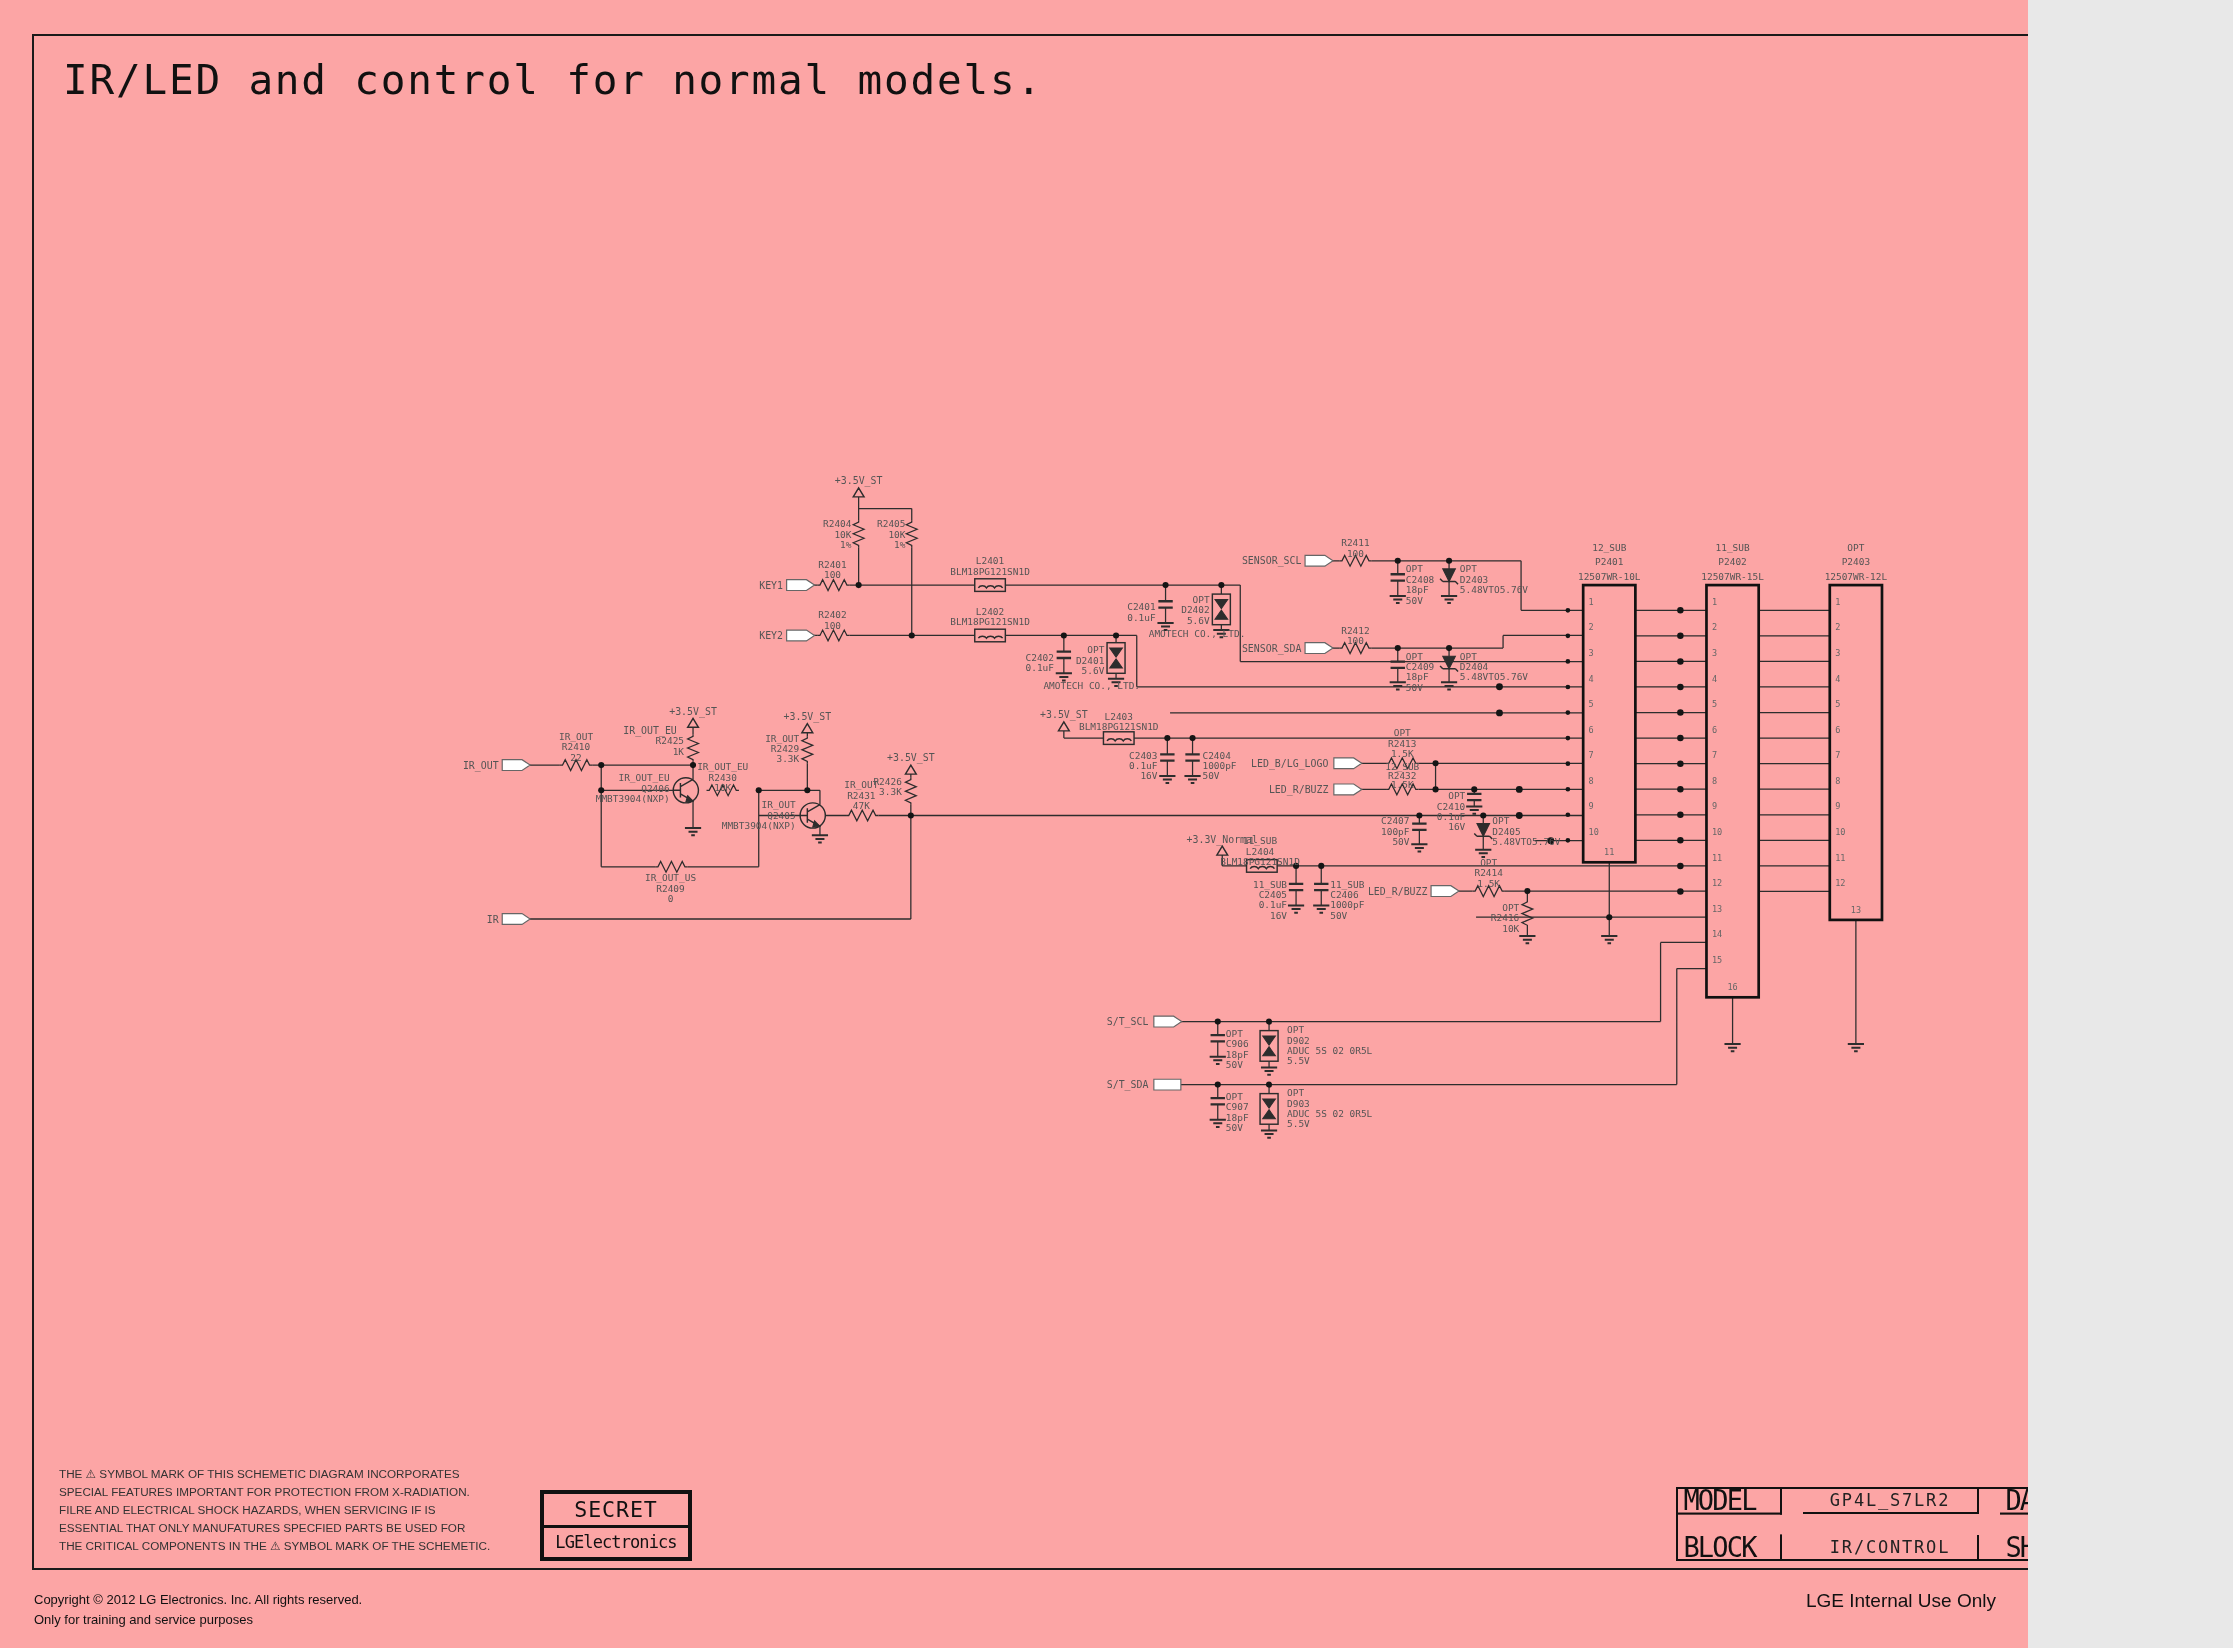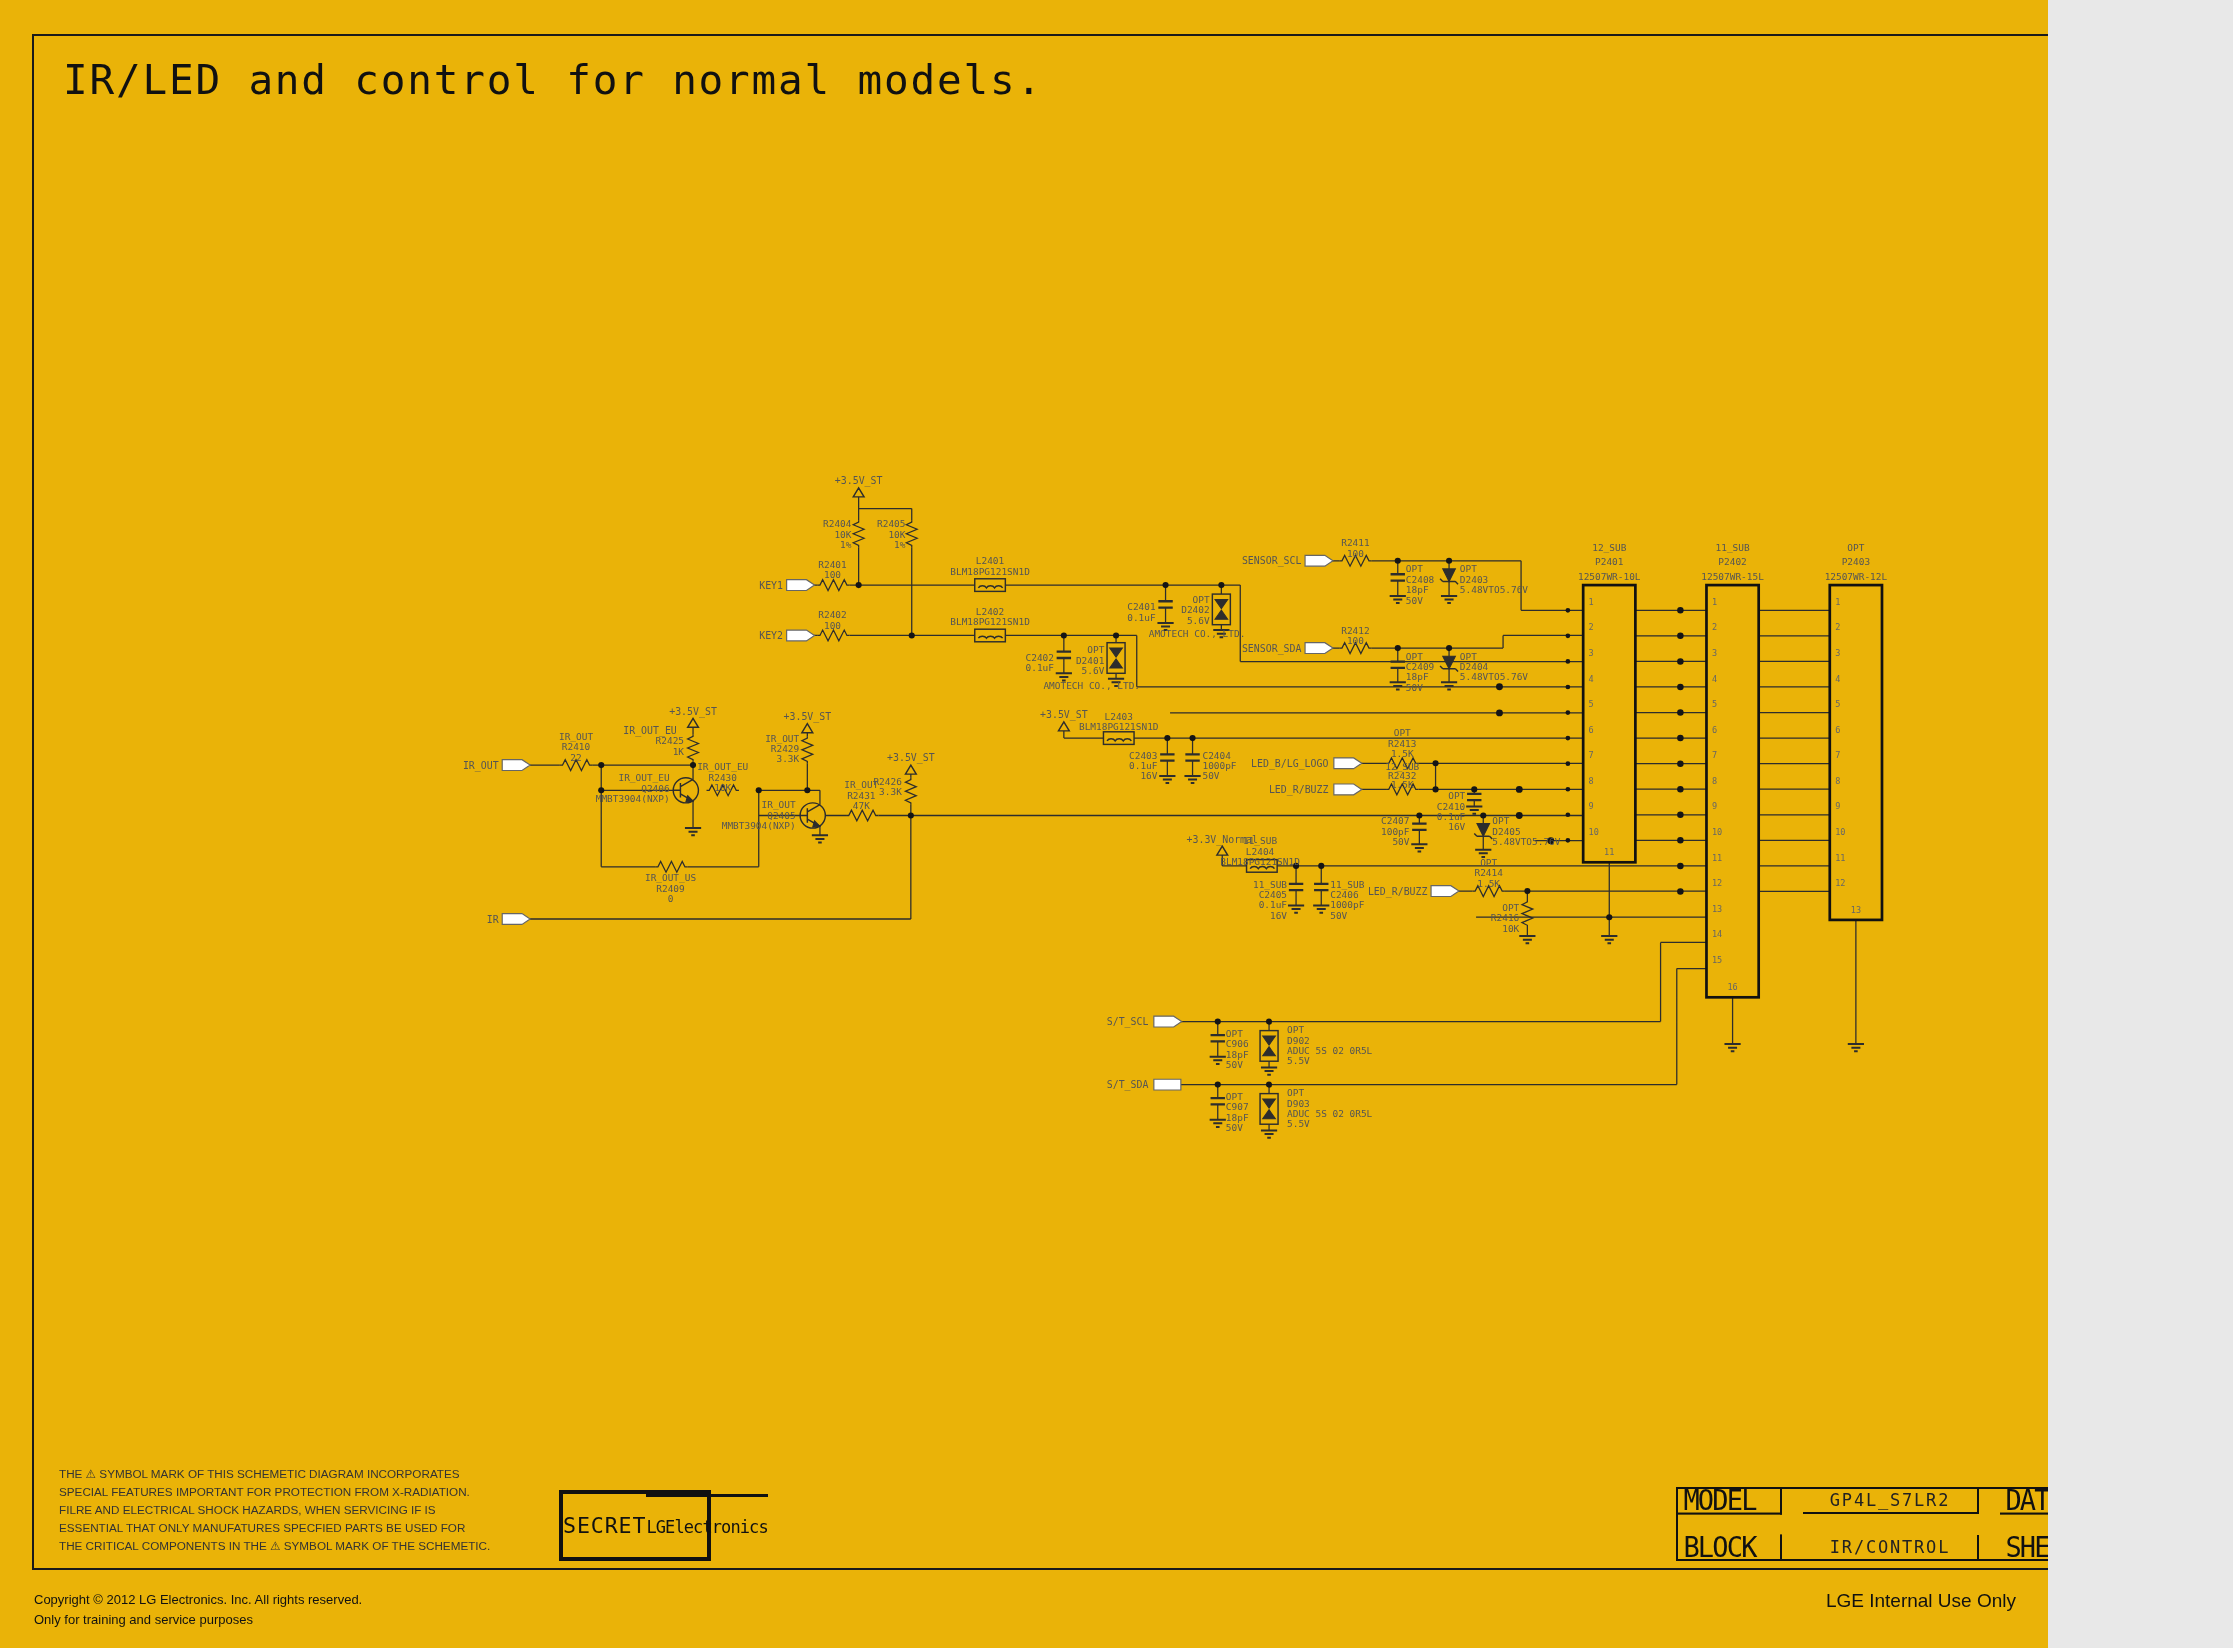--- a/index.html
+++ b/index.html
@@ -1,27 +1,27 @@
 <!DOCTYPE html>
 <html style="font-size:14.4px"><head>
 <meta charset="utf-8">
 <style>
   html,body{margin:0;padding:0;background:#e8e8e8;}
-  .page{position:relative;width:2028px;height:1649px;background:#eab308;overflow:hidden;
-        font-family:"DejaVu Sans Mono",monospace;color:#222;padding-left:20px;}
+  .page{position:relative;width:2028px;height:1649px;background:#fca5a5;overflow:hidden;
+        font-family:"DejaVu Sans Mono",monospace;color:#222;}
   .border-rect{position:absolute;left:32px;top:34px;width:2167px;height:1532px;
         border:2.7px solid #1a1a1a;}
   .title{position:absolute;left:63px;top:56px;font-size:41px;letter-spacing:1.8px;
         color:#111;font-family:"DejaVu Sans Mono",monospace;white-space:nowrap;}
   .schem{position:absolute;left:0;top:0;}
   .warning{position:absolute;left:59px;top:1465px;width:486px;
         font-family:Liberation Sans, sans-serif;font-size:11.7px;
         line-height:18px;color:#333;white-space:nowrap;}
-  .secret-box{position:absolute;left:559px;top:1490px;width:144px;height:63px;
-        border:4.5px solid #111;display:flex;flex-direction:row;}
+  .secret-box{position:absolute;left:540px;top:1490px;width:144px;height:63px;
+        border:4.5px solid #111;display:flex;flex-direction:column;}
   .secret-top{flex:1.05;display:flex;align-items:center;justify-content:center;
         font-size:21.6px;letter-spacing:0.9px;color:#111;}
   .secret-bottom{flex:1;display:flex;align-items:center;justify-content:center;
         border-top:3.6px solid #111;font-size:17px;letter-spacing:-0.9px;color:#111;}
   .lg-box{position:absolute;left:707px;top:1487px;width:738px;height:70px;
         border:3.6px solid #111;display:flex;align-items:center;justify-content:center;gap:12.6px;}
   .lg-brand{font-size:28px;letter-spacing:0.9px;color:#111;}
   .title-block{position:absolute;left:1676px;top:1487px;width:572px;height:70px;
         border:2.7px solid #111;display:grid;
         grid-template-columns:104px 176px 103px 1fr;grid-template-rows:1fr 1fr;gap:21px;}

